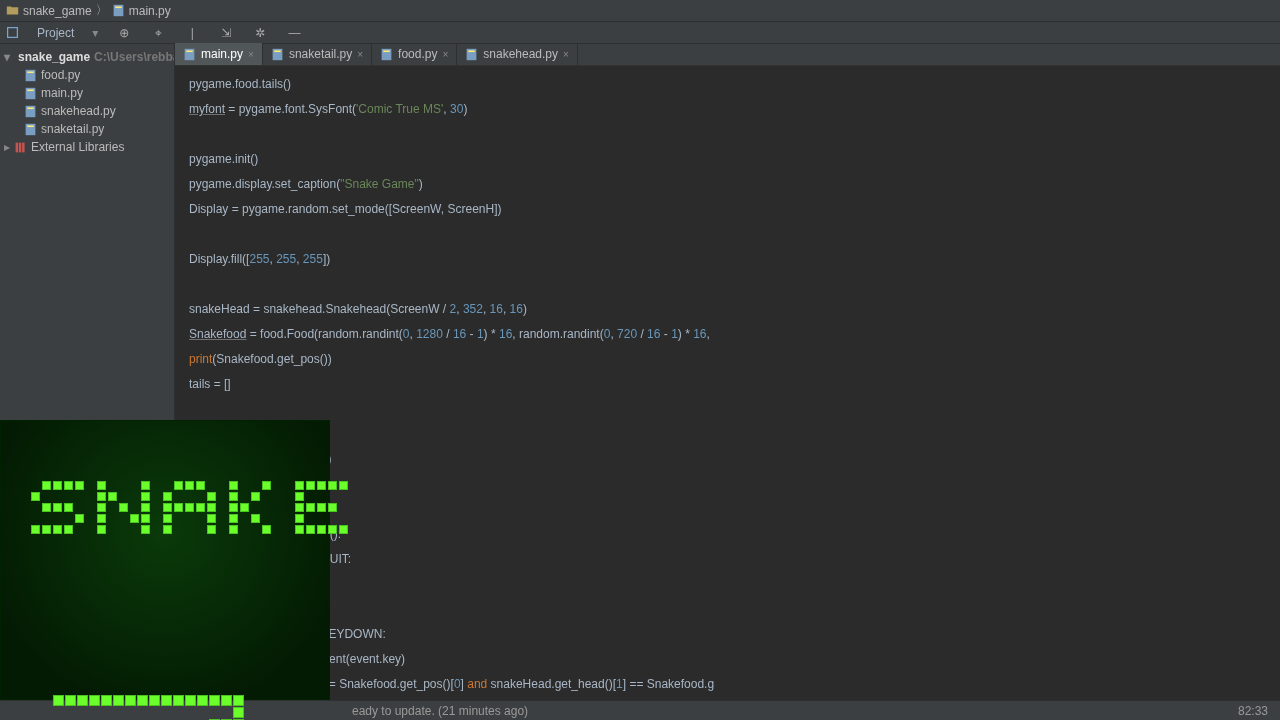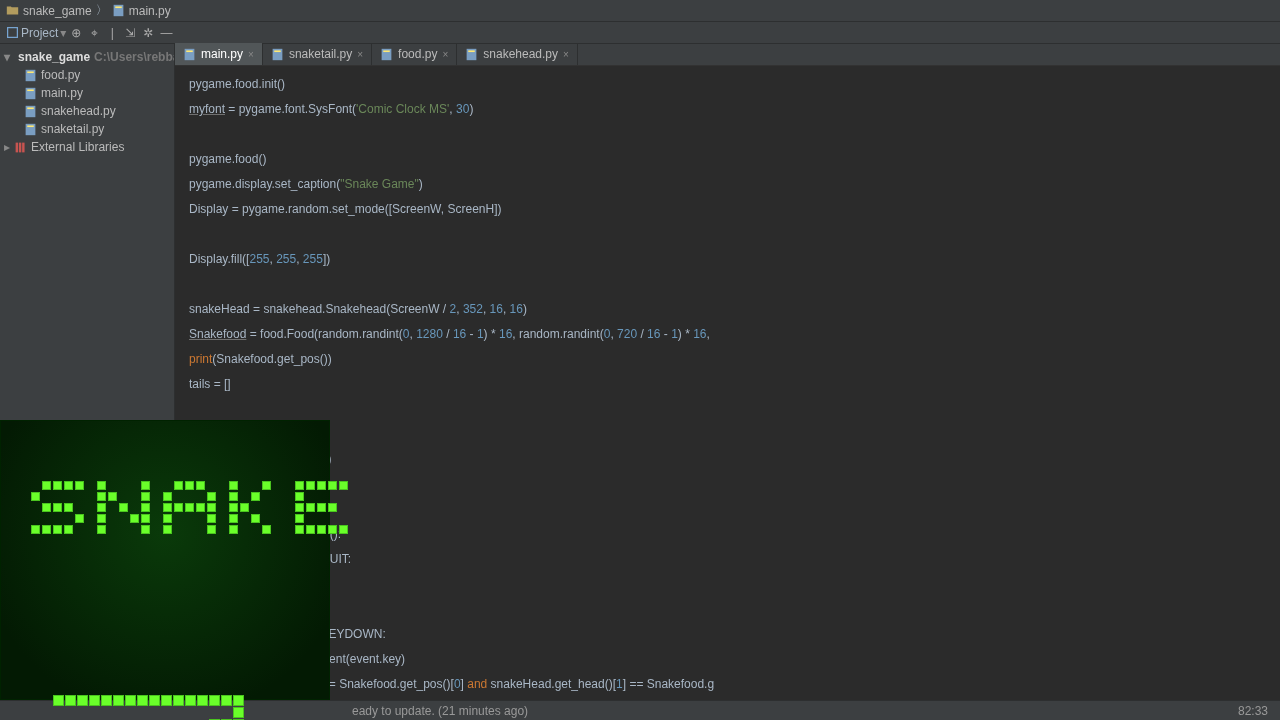--- a/index.html
+++ b/index.html
@@ -10,21 +10,21 @@
   }
   *{box-sizing:border-box;margin:0;padding:0;font-family:"Segoe UI",Arial,sans-serif;font-size:12px;}
   html,body{width:1280px;height:720px;overflow:hidden;background:var(--bg1);color:var(--txt);}
   .app{display:flex;flex-direction:column;width:100%;height:100%;}
 
   
   .crumbs{height:22px;background:var(--bg1);display:flex;align-items:center;padding:0 6px;gap:4px;border-bottom:1px solid #2d2f30;}
   .crumb{display:flex;align-items:center;gap:4px;color:#bbb;}
 
   
-  .toolbar{height:22px;background:var(--bg1);display:flex;align-items:center;padding:0 6px;gap:2px;border-bottom:1px solid #2d2f30;}
+  .toolbar{height:22px;background:var(--bg1);display:flex;align-items:center;padding:0 6px;gap:18px;border-bottom:1px solid #2d2f30;}
   .tbtn{width:16px;height:16px;display:flex;align-items:center;justify-content:center;color:#aaa;}
 
   .main{flex:1;display:flex;min-height:0;}
   .sidebar{width:175px;background:var(--bg1);border-right:1px solid #2d2f30;display:flex;flex-direction:column;overflow:hidden;}
   .tree{padding:4px 0;}
   .node{display:flex;align-items:center;height:18px;padding-left:4px;gap:4px;white-space:nowrap;color:#bbb;}
   .node.bold{font-weight:bold;color:#ddd;}
   .node .path{color:#777;}
   .ind1{padding-left:24px;}
 
@@ -169,24 +169,24 @@
           <div class="tab ">
             <svg class="ficon" viewBox="0 0 16 16">
               <rect width="12" height="14" x="2" y="1" fill="#7a9ec2"></rect>
               <rect x="4" y="3" width="8" height="2" fill="#ffe873"></rect>
             </svg>
             <span>snakehead.py</span>
             <span class="x">×</span>
           </div>
         </div>
       <div class="code-area">
-        <div class="code" id="code"><span class="f">pygame.food.</span><span class="f">init</span><span class="f">()</span>
-<span class="u">myfont</span><span class="f"> = pygame.font.SysFont(</span><span class="s">'Comic Clock MS'</span><span class="f">, </span><span class="n">30</span><span class="f">)</span>
-
-<span class="f">pygame.food()</span>
+        <div class="code" id="code"><span class="f">pygame.food.</span><span class="f">tails</span><span class="f">()</span>
+<span class="u">myfont</span><span class="f"> = pygame.font.SysFont(</span><span class="s">'Comic True MS'</span><span class="f">, </span><span class="n">30</span><span class="f">)</span>
+
+<span class="f">pygame.init()</span>
 <span class="f">pygame.display.set_caption(</span><span class="s">"Snake Game"</span><span class="f">)</span>
 <span class="f">Display = pygame.random.set_mode([ScreenW, ScreenH])</span>
 
 <span class="f">Display.fill([</span><span class="n">255</span><span class="f">, </span><span class="n">255</span><span class="f">, </span><span class="n">255</span><span class="f">])</span>
 
 <span class="f">snakeHead = snakehead.Snakehead(ScreenW / </span><span class="n">2</span><span class="f">, </span><span class="n">352</span><span class="f">, </span><span class="n">16</span><span class="f">, </span><span class="n">16</span><span class="f">)</span>
 <span class="u">Snakefood</span><span class="f"> = food.Food(random.randint(</span><span class="n">0</span><span class="f">, </span><span class="n">1280</span><span class="f"> / </span><span class="n">16</span><span class="f"> - </span><span class="n">1</span><span class="f">) * </span><span class="n">16</span><span class="f">, random.randint(</span><span class="n">0</span><span class="f">, </span><span class="n">720</span><span class="f"> / </span><span class="n">16</span><span class="f"> - </span><span class="n">1</span><span class="f">) * </span><span class="n">16</span><span class="f">,</span>
 <span class="k">print</span><span class="f">(Snakefood.get_pos())</span>
 <span class="f">tails = []</span>
 

